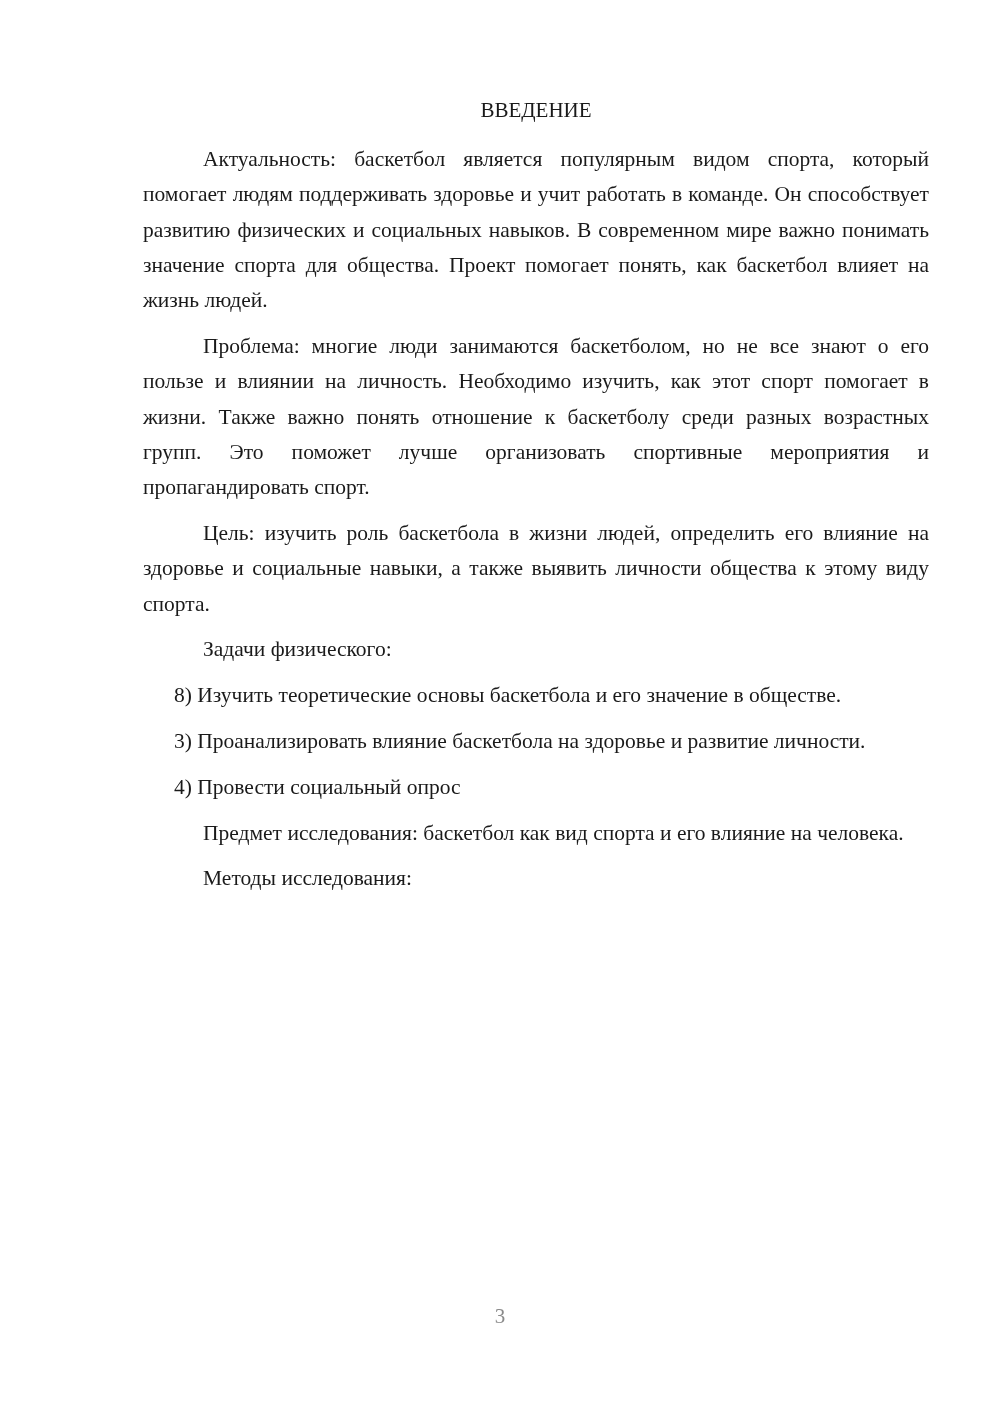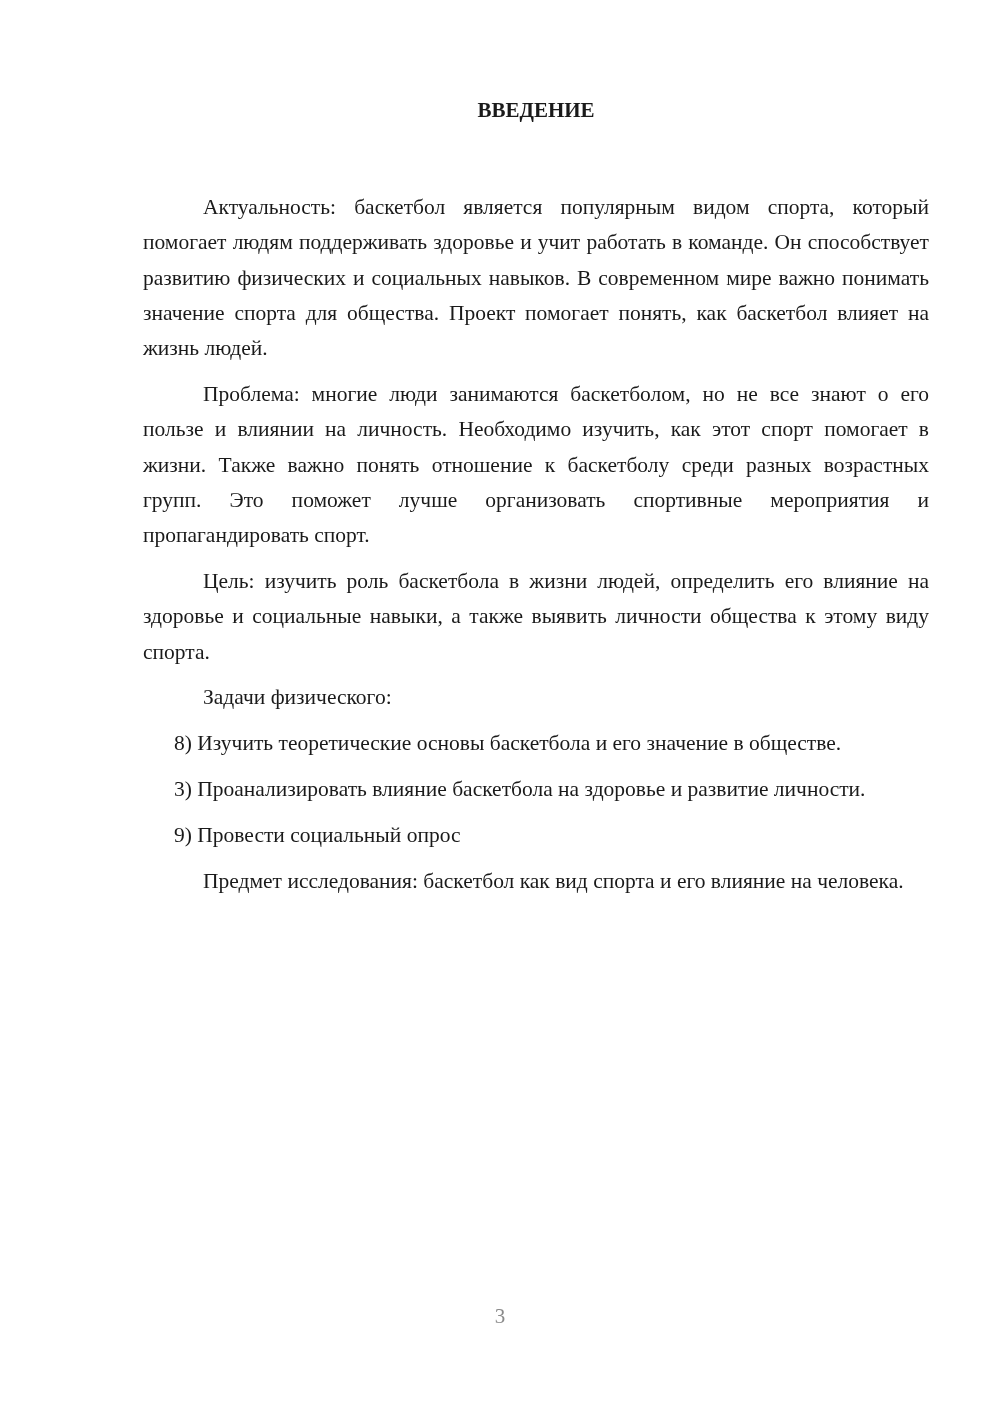--- a/index.html
+++ b/index.html
@@ -4,23 +4,23 @@
 <style>
   html, body { margin: 0; padding: 0; background: #ffffff; }
   body {
     width: 1000px; height: 1414px; position: relative; overflow: hidden;
     font-family: "Liberation Serif", "DejaVu Serif", serif;
     color: #1a1a1a;
   }
   .page { position: absolute; left: 143px; top: 0; width: 786px; }
   .title {
     position: absolute; top: 96px; left: 0; width: 786px;
-    text-align: center; font-weight: bold; font-size: 21px; line-height: 28px;
+    text-align: center; font-weight: normal; font-size: 21px; line-height: 28px;
   }
-  .body { position: absolute; top: 142px; left: 0; width: 786px; font-size: 21.5px; line-height: 35.3px; margin-top: 48px; }
+  .body { position: absolute; top: 142px; left: 0; width: 786px; font-size: 21.5px; line-height: 35.3px; }
   .p { margin: 0 0 10.5px 0; text-align: justify; text-indent: 60px; }
   .p.last-left { text-align-last: left; }
   .li { margin: 0 0 10.5px 0; text-align: justify; text-indent: 31px; }
   .pagenum {
     position: absolute; top: 1304px; left: 0; width: 1000px; text-align: center;
     font-size: 21px; color: #8a8a8a;
   }
 </style>
 </head>
 <body>
@@ -28,18 +28,19 @@
 <div class="page">
   <div class="title">ВВЕДЕНИЕ</div>
 
   <div class="body">
     <p class="p last-left">Актуальность: баскетбол является популярным видом спорта, который помогает людям поддерживать здоровье и учит работать в команде. Он способствует развитию физических и социальных навыков. В современном мире важно понимать значение спорта для общества. Проект помогает понять, как баскетбол влияет на жизнь людей.</p>
     <p class="p last-left">Проблема: многие люди занимаются баскетболом, но не все знают о его пользе и влиянии на личность. Необходимо изучить, как этот спорт помогает в жизни. Также важно понять отношение к баскетболу среди разных возрастных групп. Это поможет лучше организовать спортивные мероприятия и пропагандировать спорт.</p>
     <p class="p last-left">Цель: изучить роль баскетбола в жизни людей, определить его влияние на здоровье и социальные навыки, а также выявить личности общества к этому виду спорта.</p>
     <p class="p last-left">Задачи физического:</p>
     <p class="li last-left">8) Изучить теоретические основы баскетбола и его значение в обществе.</p>
     <p class="li last-left">3) Проанализировать влияние баскетбола на здоровье и развитие личности.</p>
-    <p class="li last-left">9) Провести социальный опрос</p>
+    <p class="li last-left">4) Провести социальный опрос</p>
     <p class="p last-left">Предмет исследования: баскетбол как вид спорта и его влияние на человека.</p>
+    <p class="p last-left">Методы исследования:</p>
   </div>
 </div>
 
 <div class="pagenum">3</div>
 
 </body></html>

